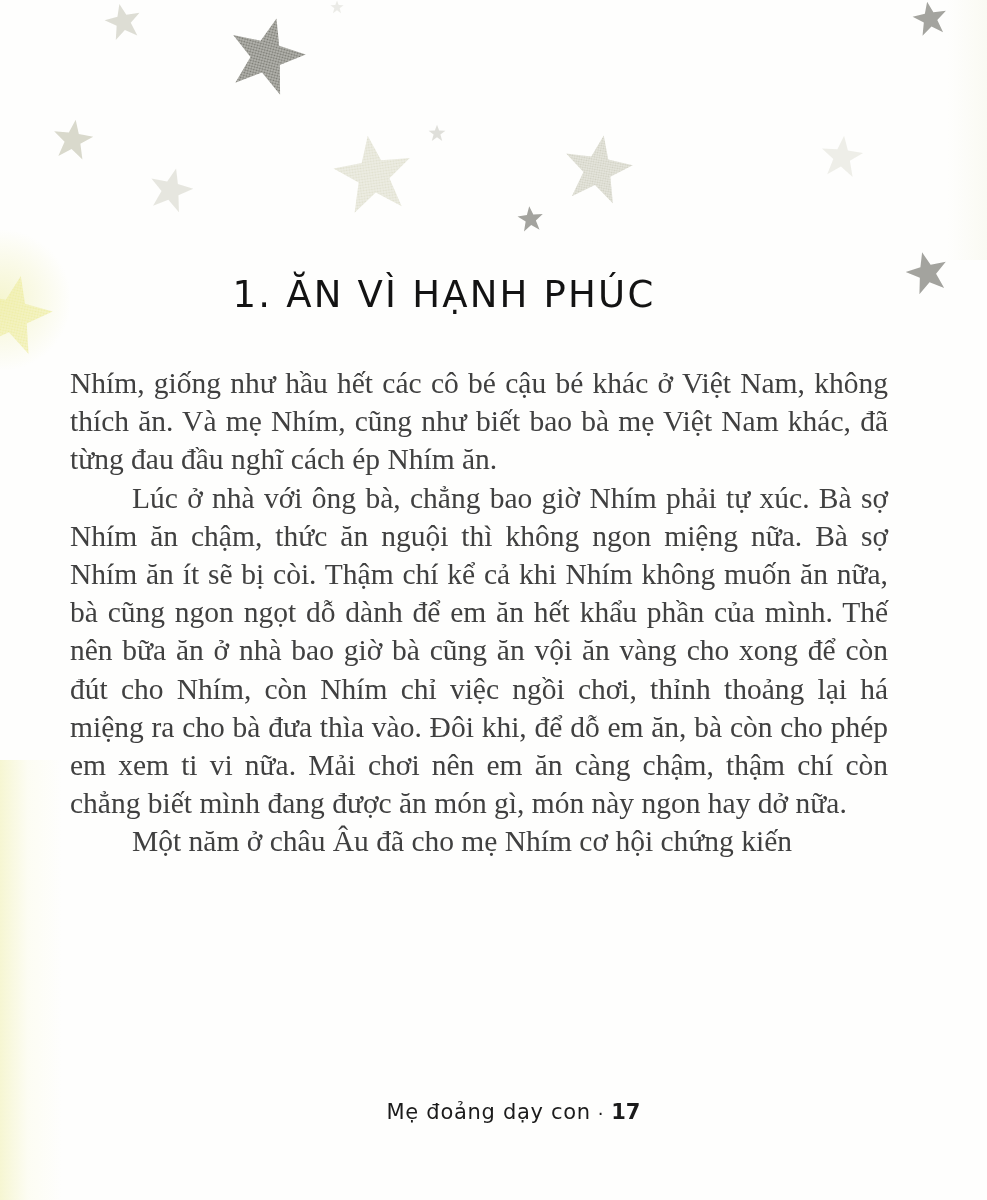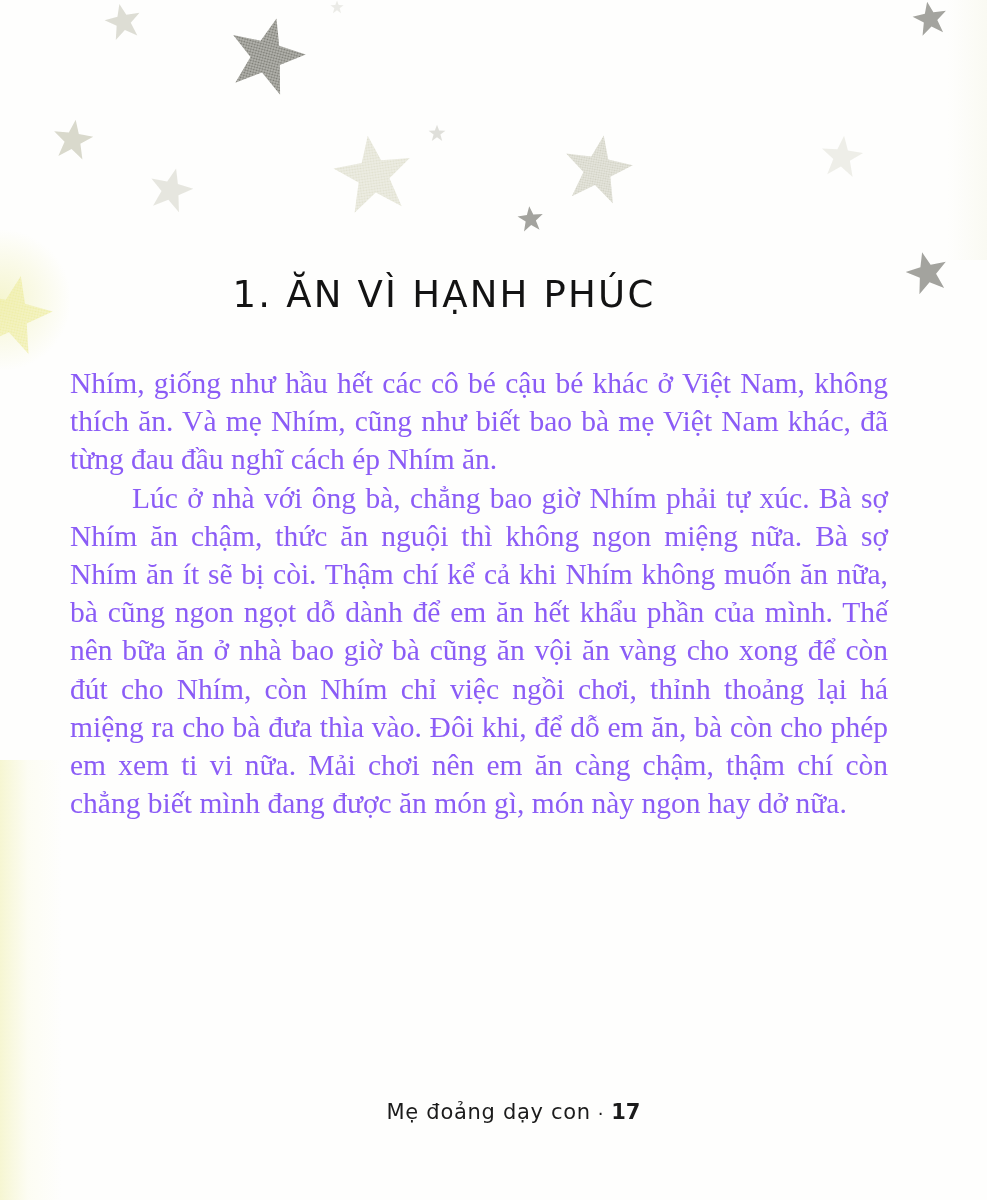--- a/index.html
+++ b/index.html
@@ -63,21 +63,21 @@
   }
 
   
   .body-text {
     position: absolute;
     left: 70px;
     top: 364px;
     width: 818px;
     font-size: 29.5px;
     line-height: 38.2px;
-    color: #8b5cf6;
+    color: #404040;
     text-align: justify;
     text-justify: inter-word;
   }
   .body-text p {
     margin: 0;
     text-indent: 0;
   }
   .body-text p.indented {
     text-indent: 62px;
   }
@@ -263,19 +263,20 @@
           <polygon points="50,4 62,36 97,38 69,59 79,95 50,74 21,95 31,59 3,38 38,36" fill="url(#ht12)"></polygon>
         </svg>
       </div>
     </div>
 
   <h1 class="chapter-title">1. ĂN VÌ HẠNH PHÚC</h1>
 
   <div class="body-text" id="body-text">
       <p class="">Nhím, giống như hầu hết các cô bé cậu bé khác ở Việt Nam, không thích ăn. Và mẹ Nhím, cũng như biết bao bà mẹ Việt Nam khác, đã từng đau đầu nghĩ cách ép Nhím ăn.</p>
       <p class="indented ">Lúc ở nhà với ông bà, chẳng bao giờ Nhím phải tự xúc. Bà sợ Nhím ăn chậm, thức ăn nguội thì không ngon miệng nữa. Bà sợ Nhím ăn ít sẽ bị còi. Thậm chí kể cả khi Nhím không muốn ăn nữa, bà cũng ngon ngọt dỗ dành để em ăn hết khẩu phần của mình. Thế nên bữa ăn ở nhà bao giờ bà cũng ăn vội ăn vàng cho xong để còn đút cho Nhím, còn Nhím chỉ việc ngồi chơi, thỉnh thoảng lại há miệng ra cho bà đưa thìa vào. Đôi khi, để dỗ em ăn, bà còn cho phép em xem ti vi nữa. Mải chơi nên em ăn càng chậm, thậm chí còn chẳng biết mình đang được ăn món gì, món này ngon hay dở nữa.</p>
+      <p class="indented ">Một năm ở châu Âu đã cho mẹ Nhím cơ hội chứng kiến</p>
     </div>
 
   <div class="footer">
     <span>Mẹ đoảng dạy con</span><span class="sep">·</span><span class="pagenum">17</span>
   </div>
 
 </div>
 
 </body></html>

